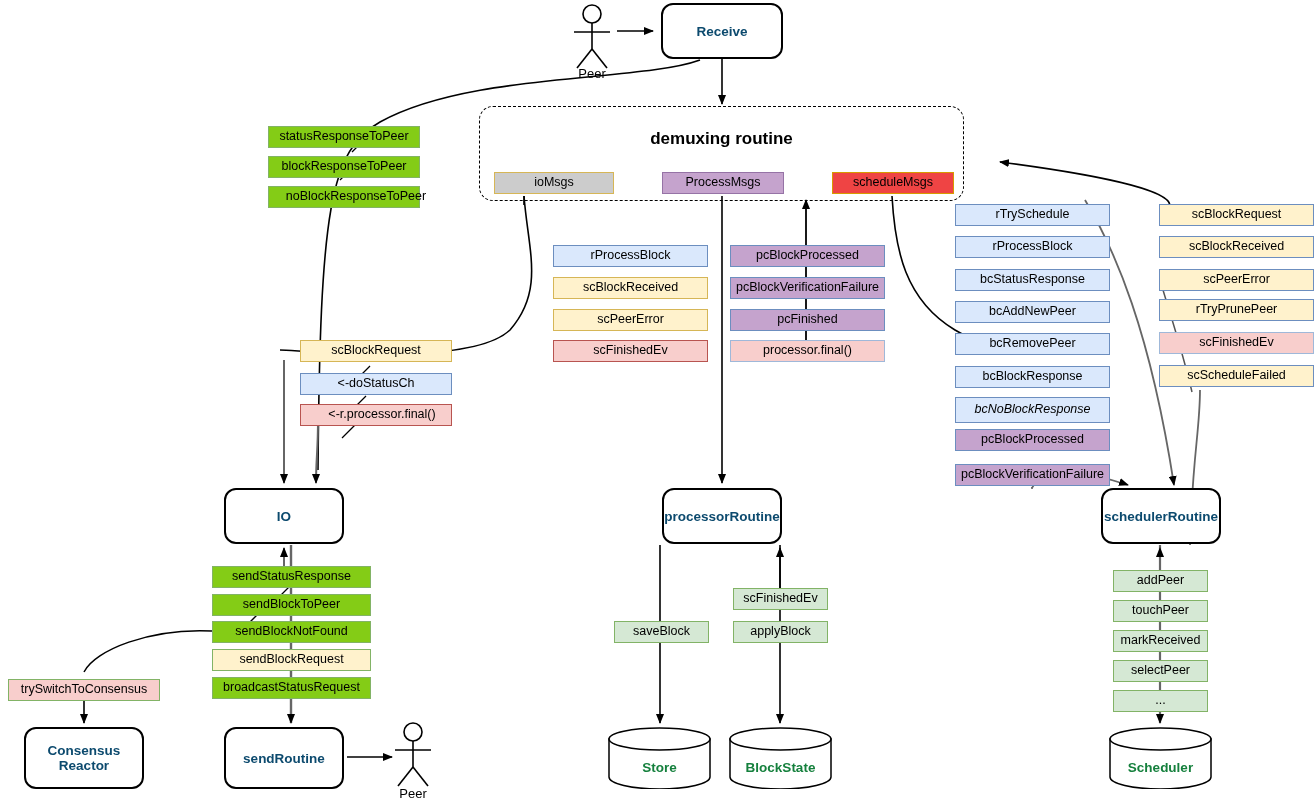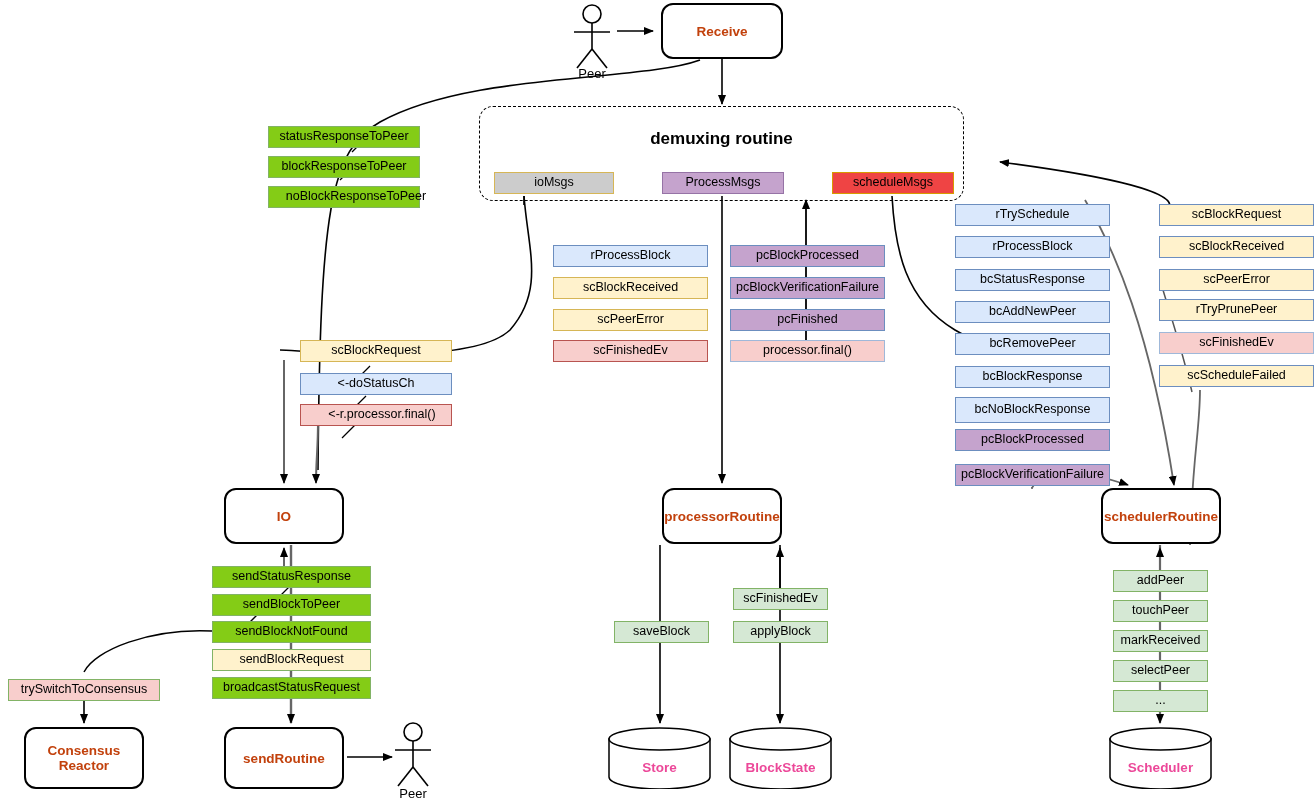--- a/index.html
+++ b/index.html
@@ -42,21 +42,21 @@
     box-sizing: border-box;
     border: 2px solid #000;
     border-radius: 12px;
     background: #fff;
     display: flex;
     align-items: center;
     justify-content: center;
     text-align: center;
     font-weight: bold;
     font-size: 13.5px;
-    color: #c2410c;
+    color: #0c4a6e;
     z-index: 3;
   }
   .dashbox {
     position: absolute;
     box-sizing: border-box;
     border: 1.6px dashed #000;
     border-radius: 14px;
     background: transparent;
     z-index: 1;
   }
@@ -71,21 +71,21 @@
   .cyl {
     position: absolute;
     z-index: 3;
   }
   .cyl-txt {
     position: absolute;
     width: 100%;
     text-align: center;
     font-weight: bold;
     font-size: 13.5px;
-    color: #ec4899;
+    color: #15803d;
   }
   .actor {
     position: absolute;
     z-index: 3;
   }
   .actor-label {
     position: absolute;
     width: 100%;
     text-align: center;
     font-size: 13px;
@@ -226,21 +226,21 @@
   <div class="lbl c-purple-b" style="left:730px; top:277px; width:155px; height:22px;">pcBlockVerificationFailure</div>
   <div class="lbl c-purple-b" style="left:730px; top:309px; width:155px; height:22px;">pcFinished</div>
   <div class="lbl c-red-b" style="left:730px; top:340px; width:155px; height:22px;">processor.final()</div>
 
   <div class="lbl c-blue" style="left:955px; top:204px; width:155px; height:22px;">rTrySchedule</div>
   <div class="lbl c-blue" style="left:955px; top:236px; width:155px; height:22px;">rProcessBlock</div>
   <div class="lbl c-blue" style="left:955px; top:269px; width:155px; height:22px;">bcStatusResponse</div>
   <div class="lbl c-blue" style="left:955px; top:301px; width:155px; height:22px;">bcAddNewPeer</div>
   <div class="lbl c-blue" style="left:955px; top:333px; width:155px; height:22px;">bcRemovePeer</div>
   <div class="lbl c-blue" style="left:955px; top:366px; width:155px; height:22px;">bcBlockResponse</div>
-  <div class="lbl c-blue" style="left:955px; top:397px; width:155px; height:26px;">bcNoBlockResponse</div>
+  <div class="lbl c-blue" style="left:955px; top:397px; width:155px; height:26px;font-style:italic;">bcNoBlockResponse</div>
   <div class="lbl c-purple-b" style="left:955px; top:429px; width:155px; height:22px;">pcBlockProcessed</div>
   <div class="lbl c-purple-b" style="left:955px; top:464px; width:155px; height:22px;">pcBlockVerificationFailure</div>
 
   <div class="lbl c-yellow-b" style="left:1159px; top:204px; width:155px; height:22px;">scBlockRequest</div>
   <div class="lbl c-yellow-b" style="left:1159px; top:236px; width:155px; height:22px;">scBlockReceived</div>
   <div class="lbl c-yellow-b" style="left:1159px; top:269px; width:155px; height:22px;">scPeerError</div>
   <div class="lbl c-yellow-b" style="left:1159px; top:299px; width:155px; height:22px;">rTryPrunePeer</div>
   <div class="lbl c-red-b" style="left:1159px; top:332px; width:155px; height:22px;">scFinishedEv</div>
   <div class="lbl c-yellow-b" style="left:1159px; top:365px; width:155px; height:22px;">scScheduleFailed</div>
 

